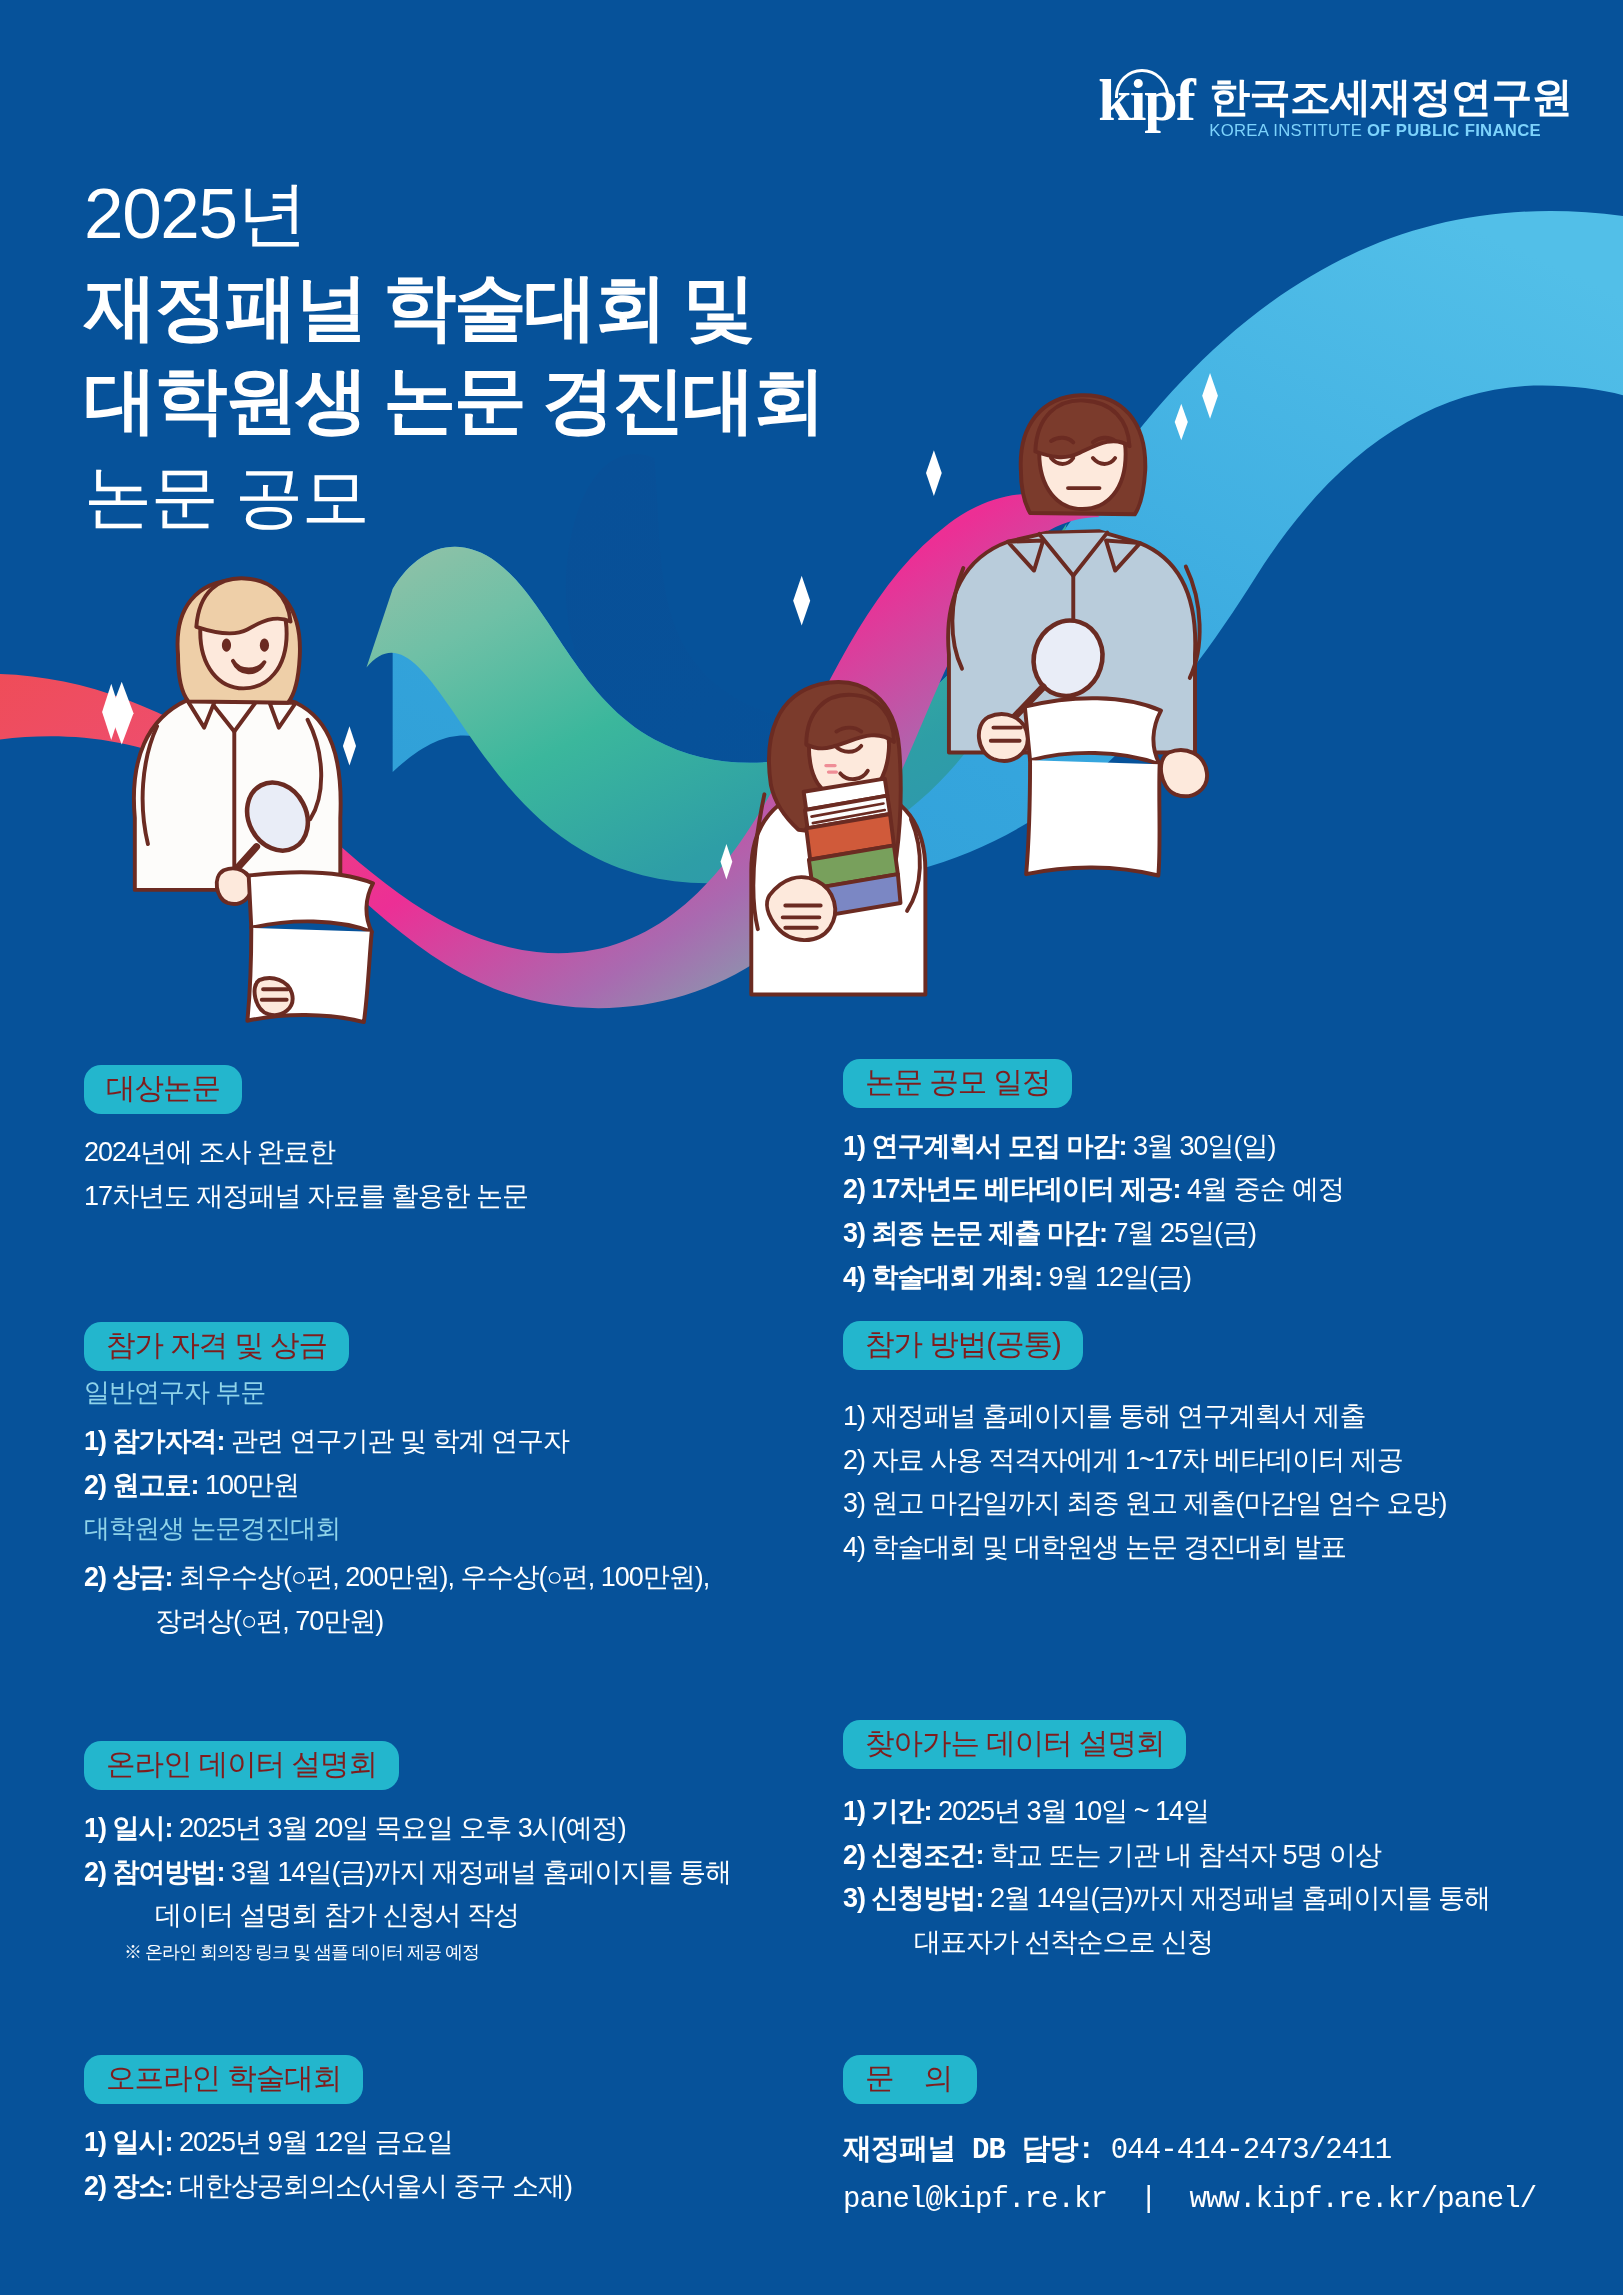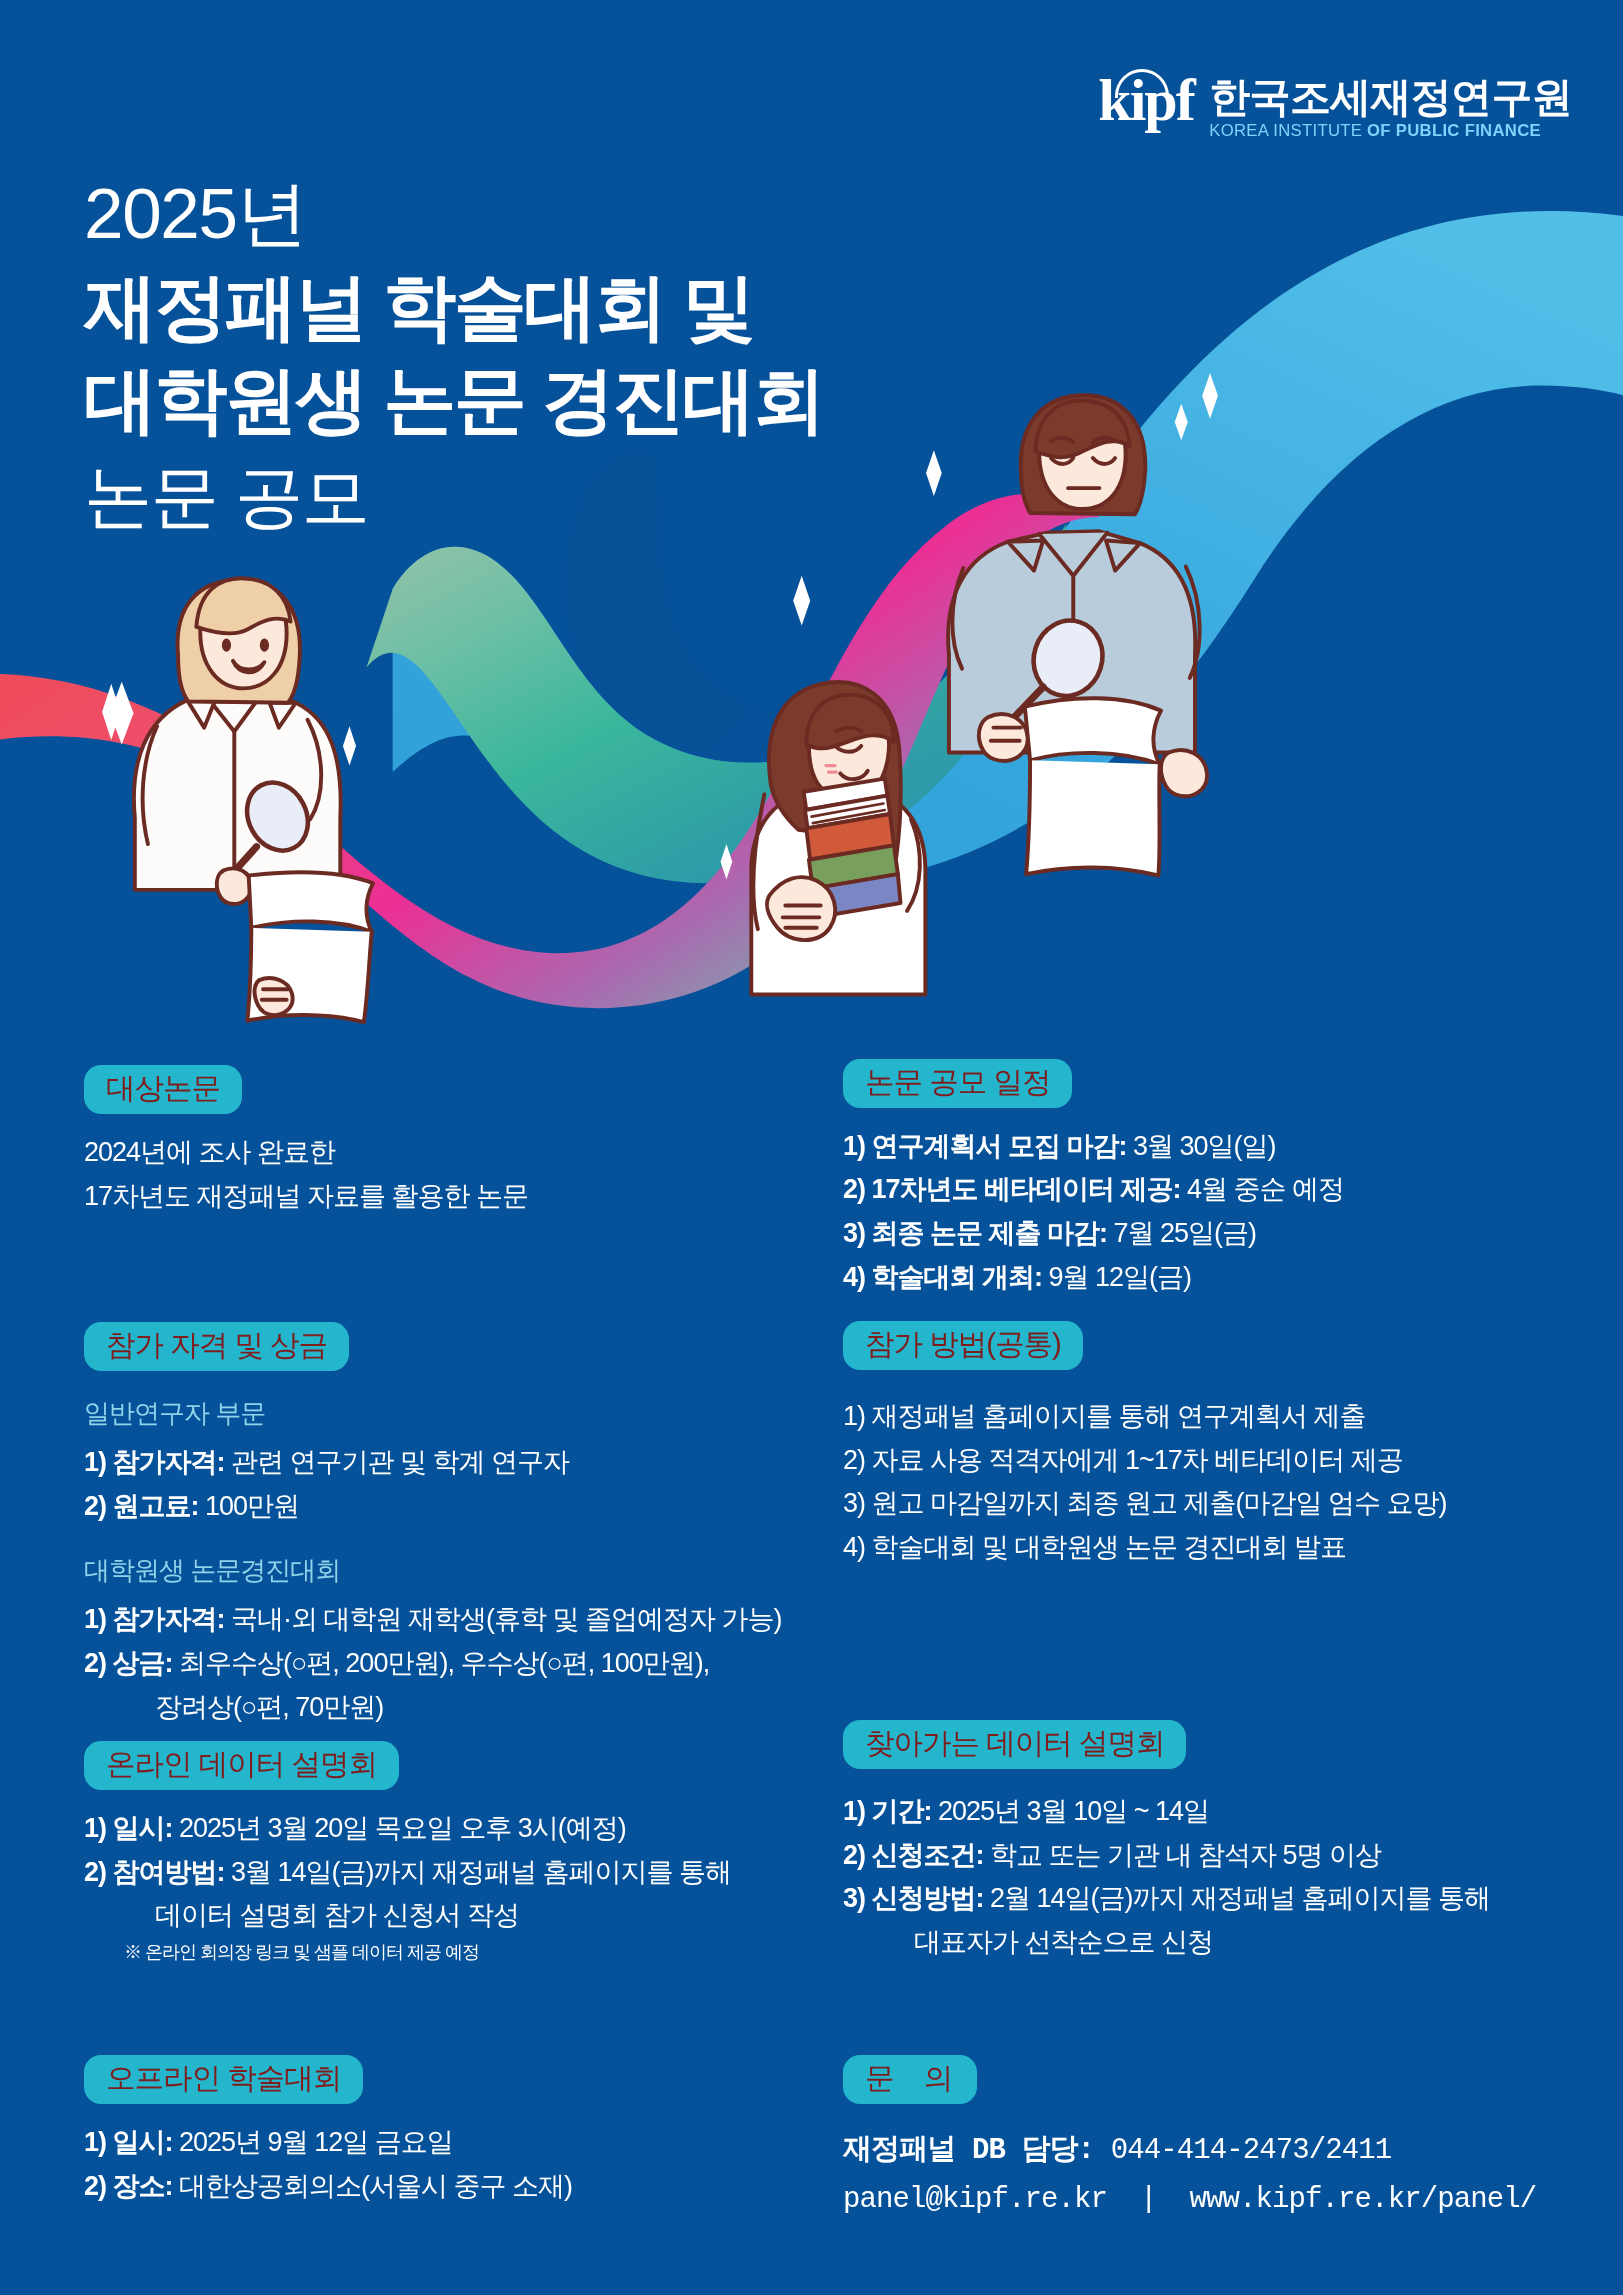--- a/index.html
+++ b/index.html
@@ -135,21 +135,21 @@
     white-space: nowrap;
   }
   .pill.wide-sp { letter-spacing: 10.5px; padding-right: 13px; }
 
   .sub-label {
     color: #8fd3e9;
     font-size: 26px;
     font-weight: normal;
     letter-spacing: -1px;
     line-height: 1.2;
-    margin-top: 27px;
+    margin-top: 6px;
     white-space: nowrap;
   }
 
   .lines { margin-top: 17px; }
   .lines.tight { margin-top: 11.8px; }
 
   .ln {
     color: #ffffff;
     font-size: 27px;
     letter-spacing: -1px;
@@ -460,21 +460,20 @@
         <div class="pill">참가 자격 및 상금</div>
 
         <div class="sub-label">일반연구자 부문</div>
         <div class="lines tight">
           <div class="ln"><b>1)</b> <b>참가자격:</b> <span>관련 연구기관 및 학계 연구자</span></div>
           <div class="ln"><b>2)</b> <b>원고료:</b> <span>100만원</span></div>
         </div>
 
         <div class="sub-label">대학원생 논문경진대회</div>
         <div class="lines tight">
-          <div class="ln"><b>1)</b> <b>참가자격:</b> <span>국내·외 대학원 재학생(휴학 및 졸업예정자 가능)</span></div>
           <div class="ln"><b>2)</b> <b>상금:</b> <span>최우수상(○편, 200만원), 우수상(○편, 100만원),</span></div>
           <div class="ln reg cont">장려상(○편, 70만원)</div>
         </div>
       </div>
 
       <div class="block" style="top:694px; left:0;">
         <div class="pill">온라인 데이터 설명회</div>
         <div class="lines">
           <div class="ln"><b>1)</b> <b>일시:</b> <span>2025년 3월 20일 목요일 오후 3시(예정)</span></div>
           <div class="ln"><b>2)</b> <b>참여방법:</b> <span>3월 14일(금)까지 재정패널 홈페이지를 통해</span></div>

